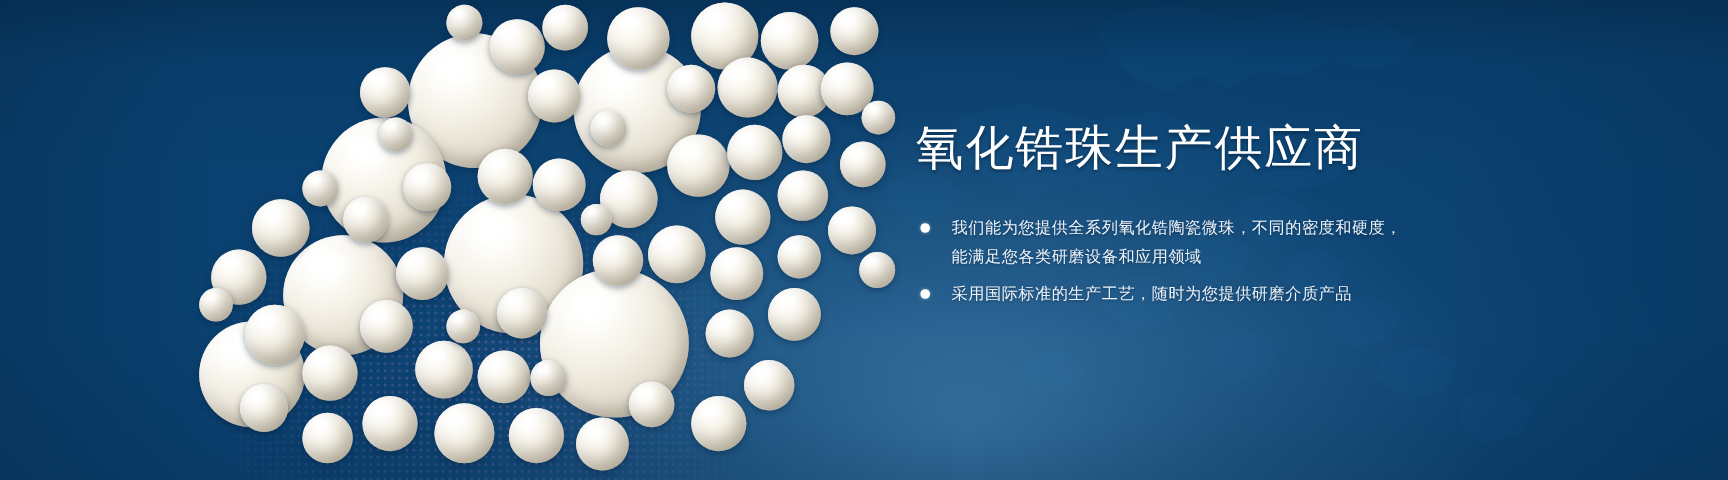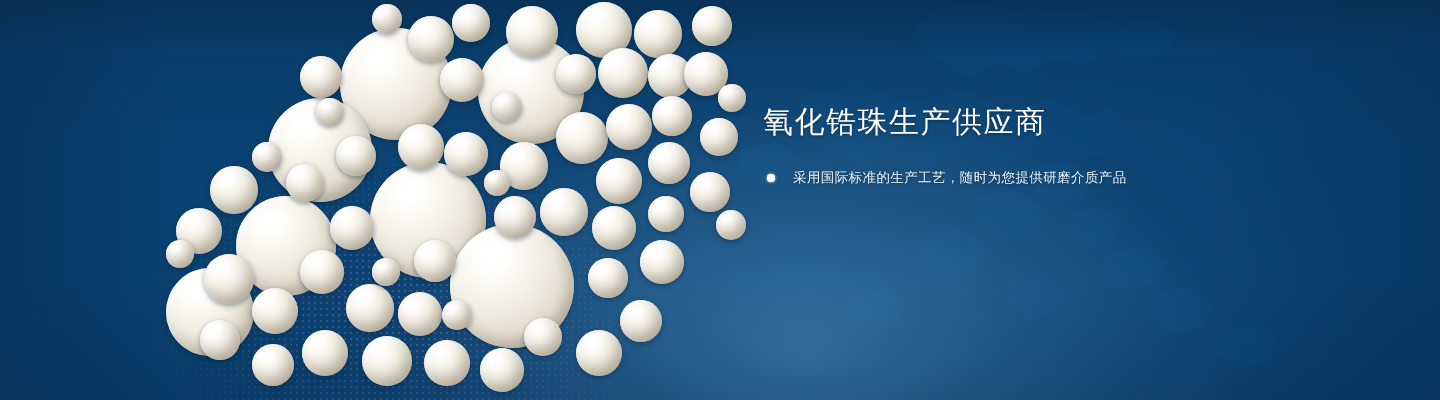--- a/index.html
+++ b/index.html
@@ -119,26 +119,27 @@
 
   
   .copy {
     position: absolute;
     left: 763px;
     top: 104px;
     width: 560px;
   }
   .headline {
     margin: 0;
-    font-size: 30px;
+    font-size: 40px;
     font-weight: 400;
     letter-spacing: 1.5px;
     color: #ffffff;
     line-height: 1.2;
     text-shadow: 0 1px 3px rgba(2,26,50,0.55);
+    font-family: Liberation Mono, monospace;
   }
   .bullets {
     list-style: none;
     margin: 26px 0 0 0;
     padding: 0;
   }
   .bullet {
     position: relative;
     padding-left: 30px;
     margin-bottom: 7px;
@@ -259,20 +260,22 @@
     <div class="bead" style="left:718px;top:84px;width:28px;height:28px;"></div>
     <div class="bead" style="left:716px;top:210px;width:30px;height:30px;"></div>
   </div>
 
   <div class="copy">
     <h1 class="headline">氧化锆珠生产供应商</h1>
 
     <ul class="bullets">
       <li class="bullet">
         <span class="dot"></span>
+        <span class="bullet-line">我们能为您提供全系列氧化锆陶瓷微珠，不同的密度和硬度，</span>
+        <span class="bullet-line">能满足您各类研磨设备和应用领域</span>
       </li>
       <li class="bullet">
         <span class="dot"></span>
         <span class="bullet-line">采用国际标准的生产工艺，随时为您提供研磨介质产品</span>
       </li>
     </ul>
   </div>
 
 </div>
 

